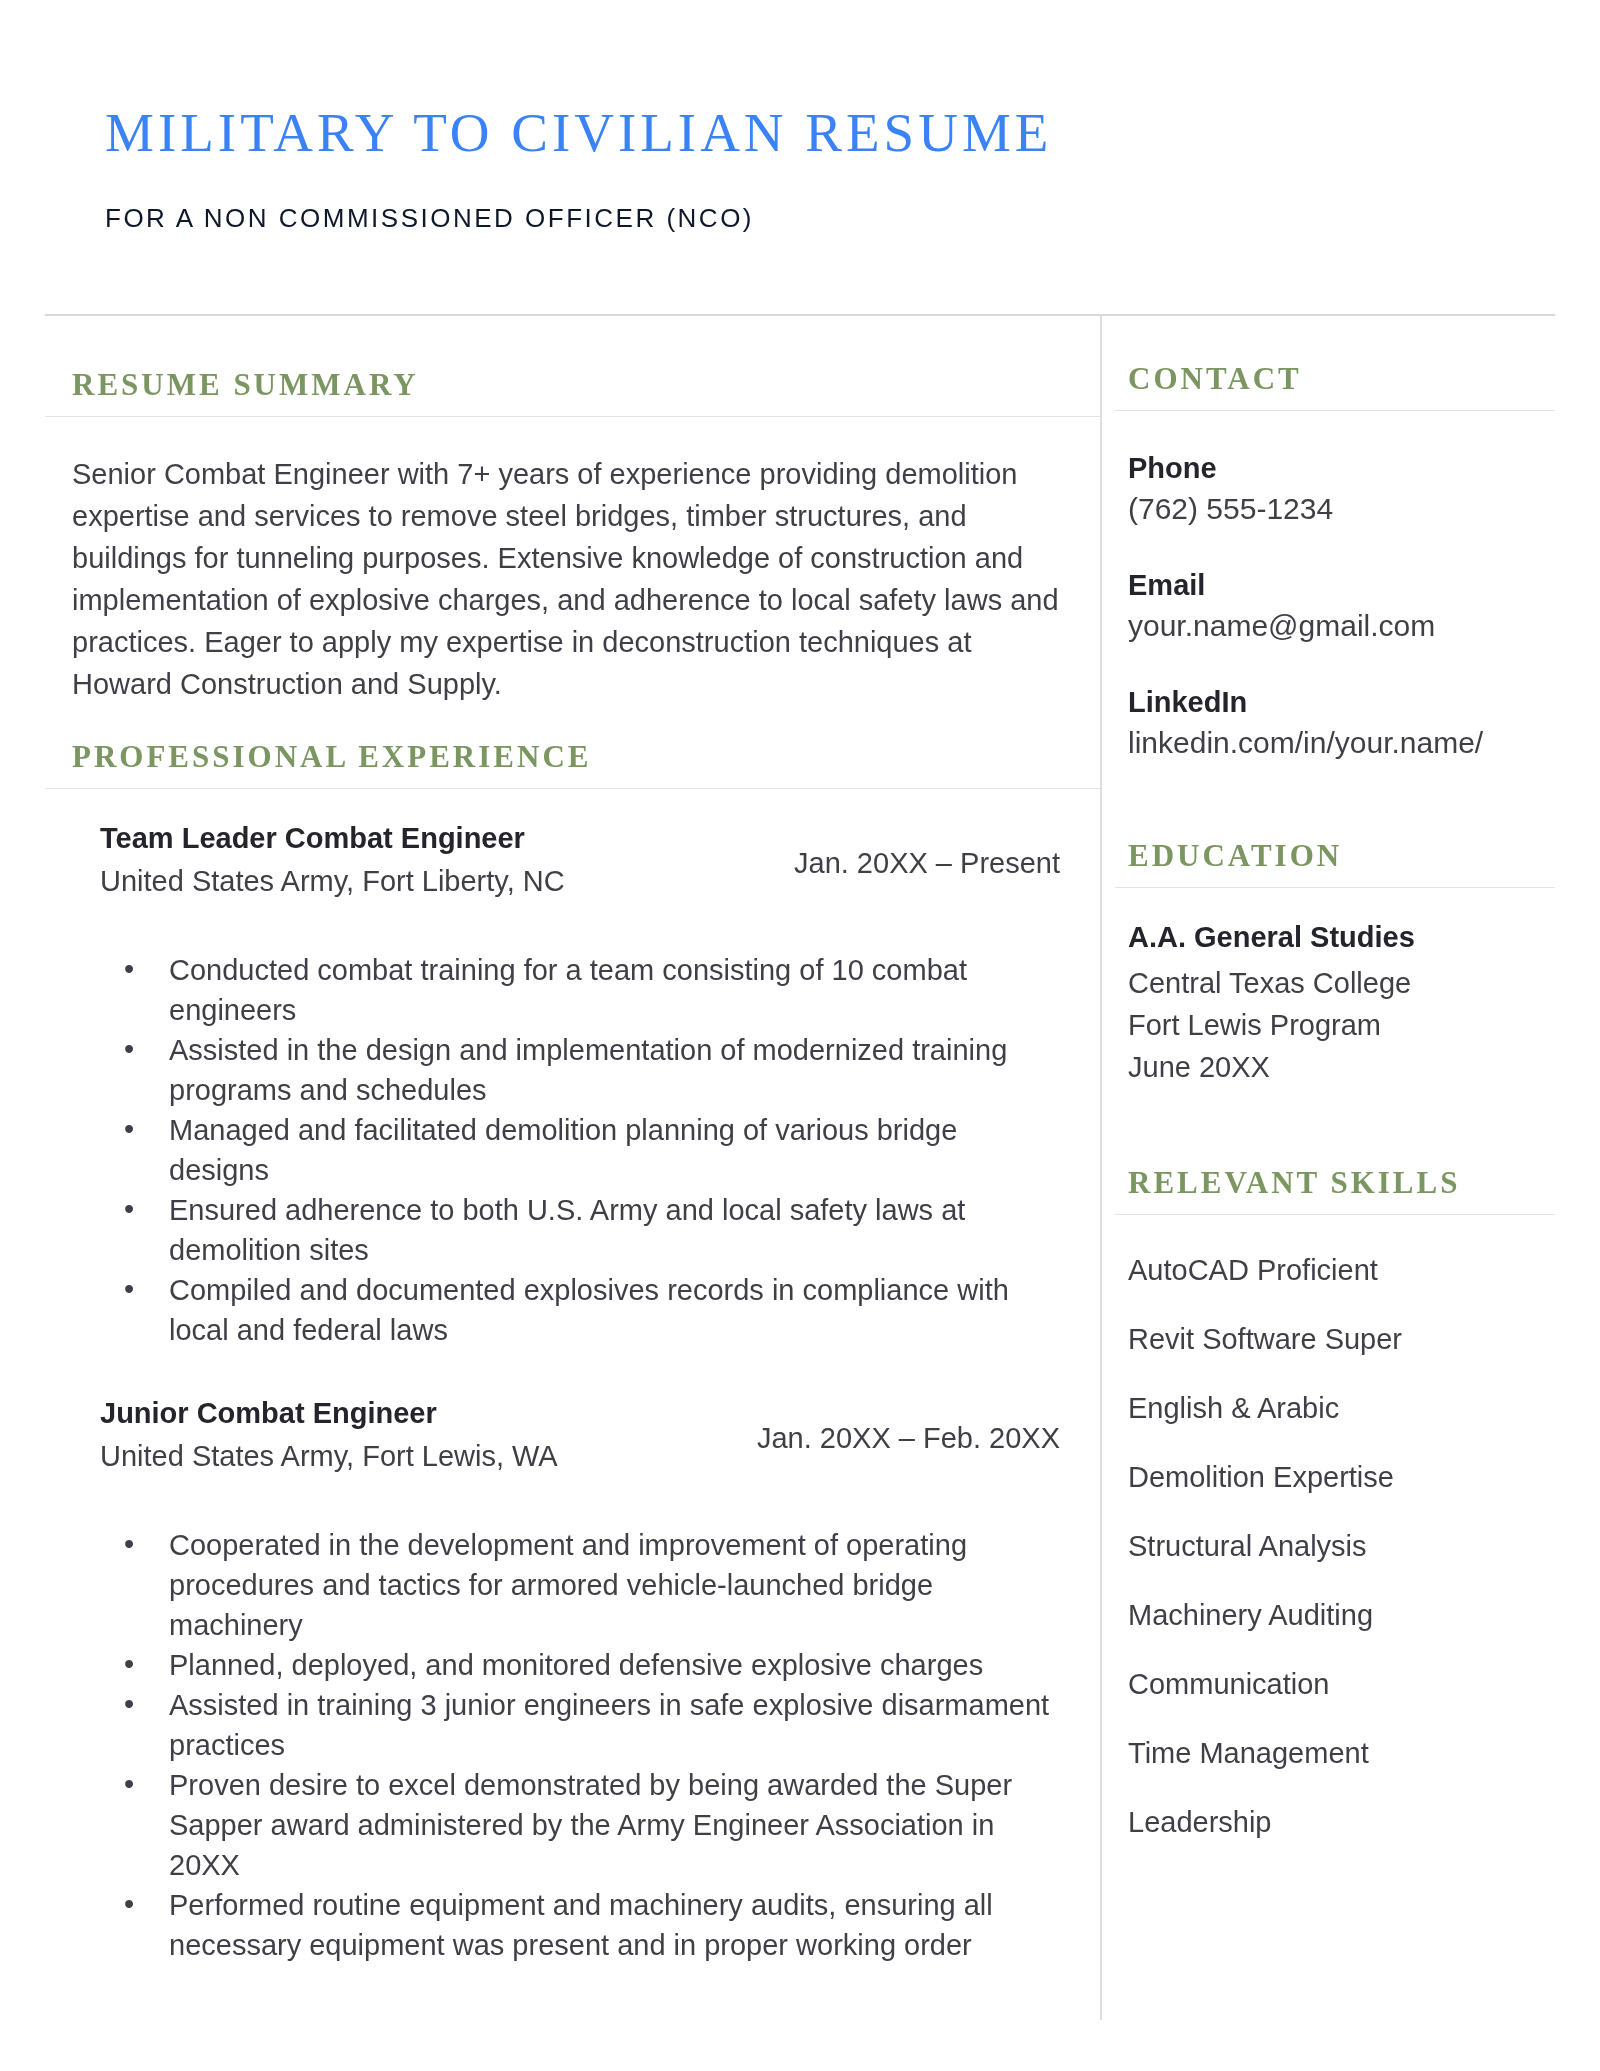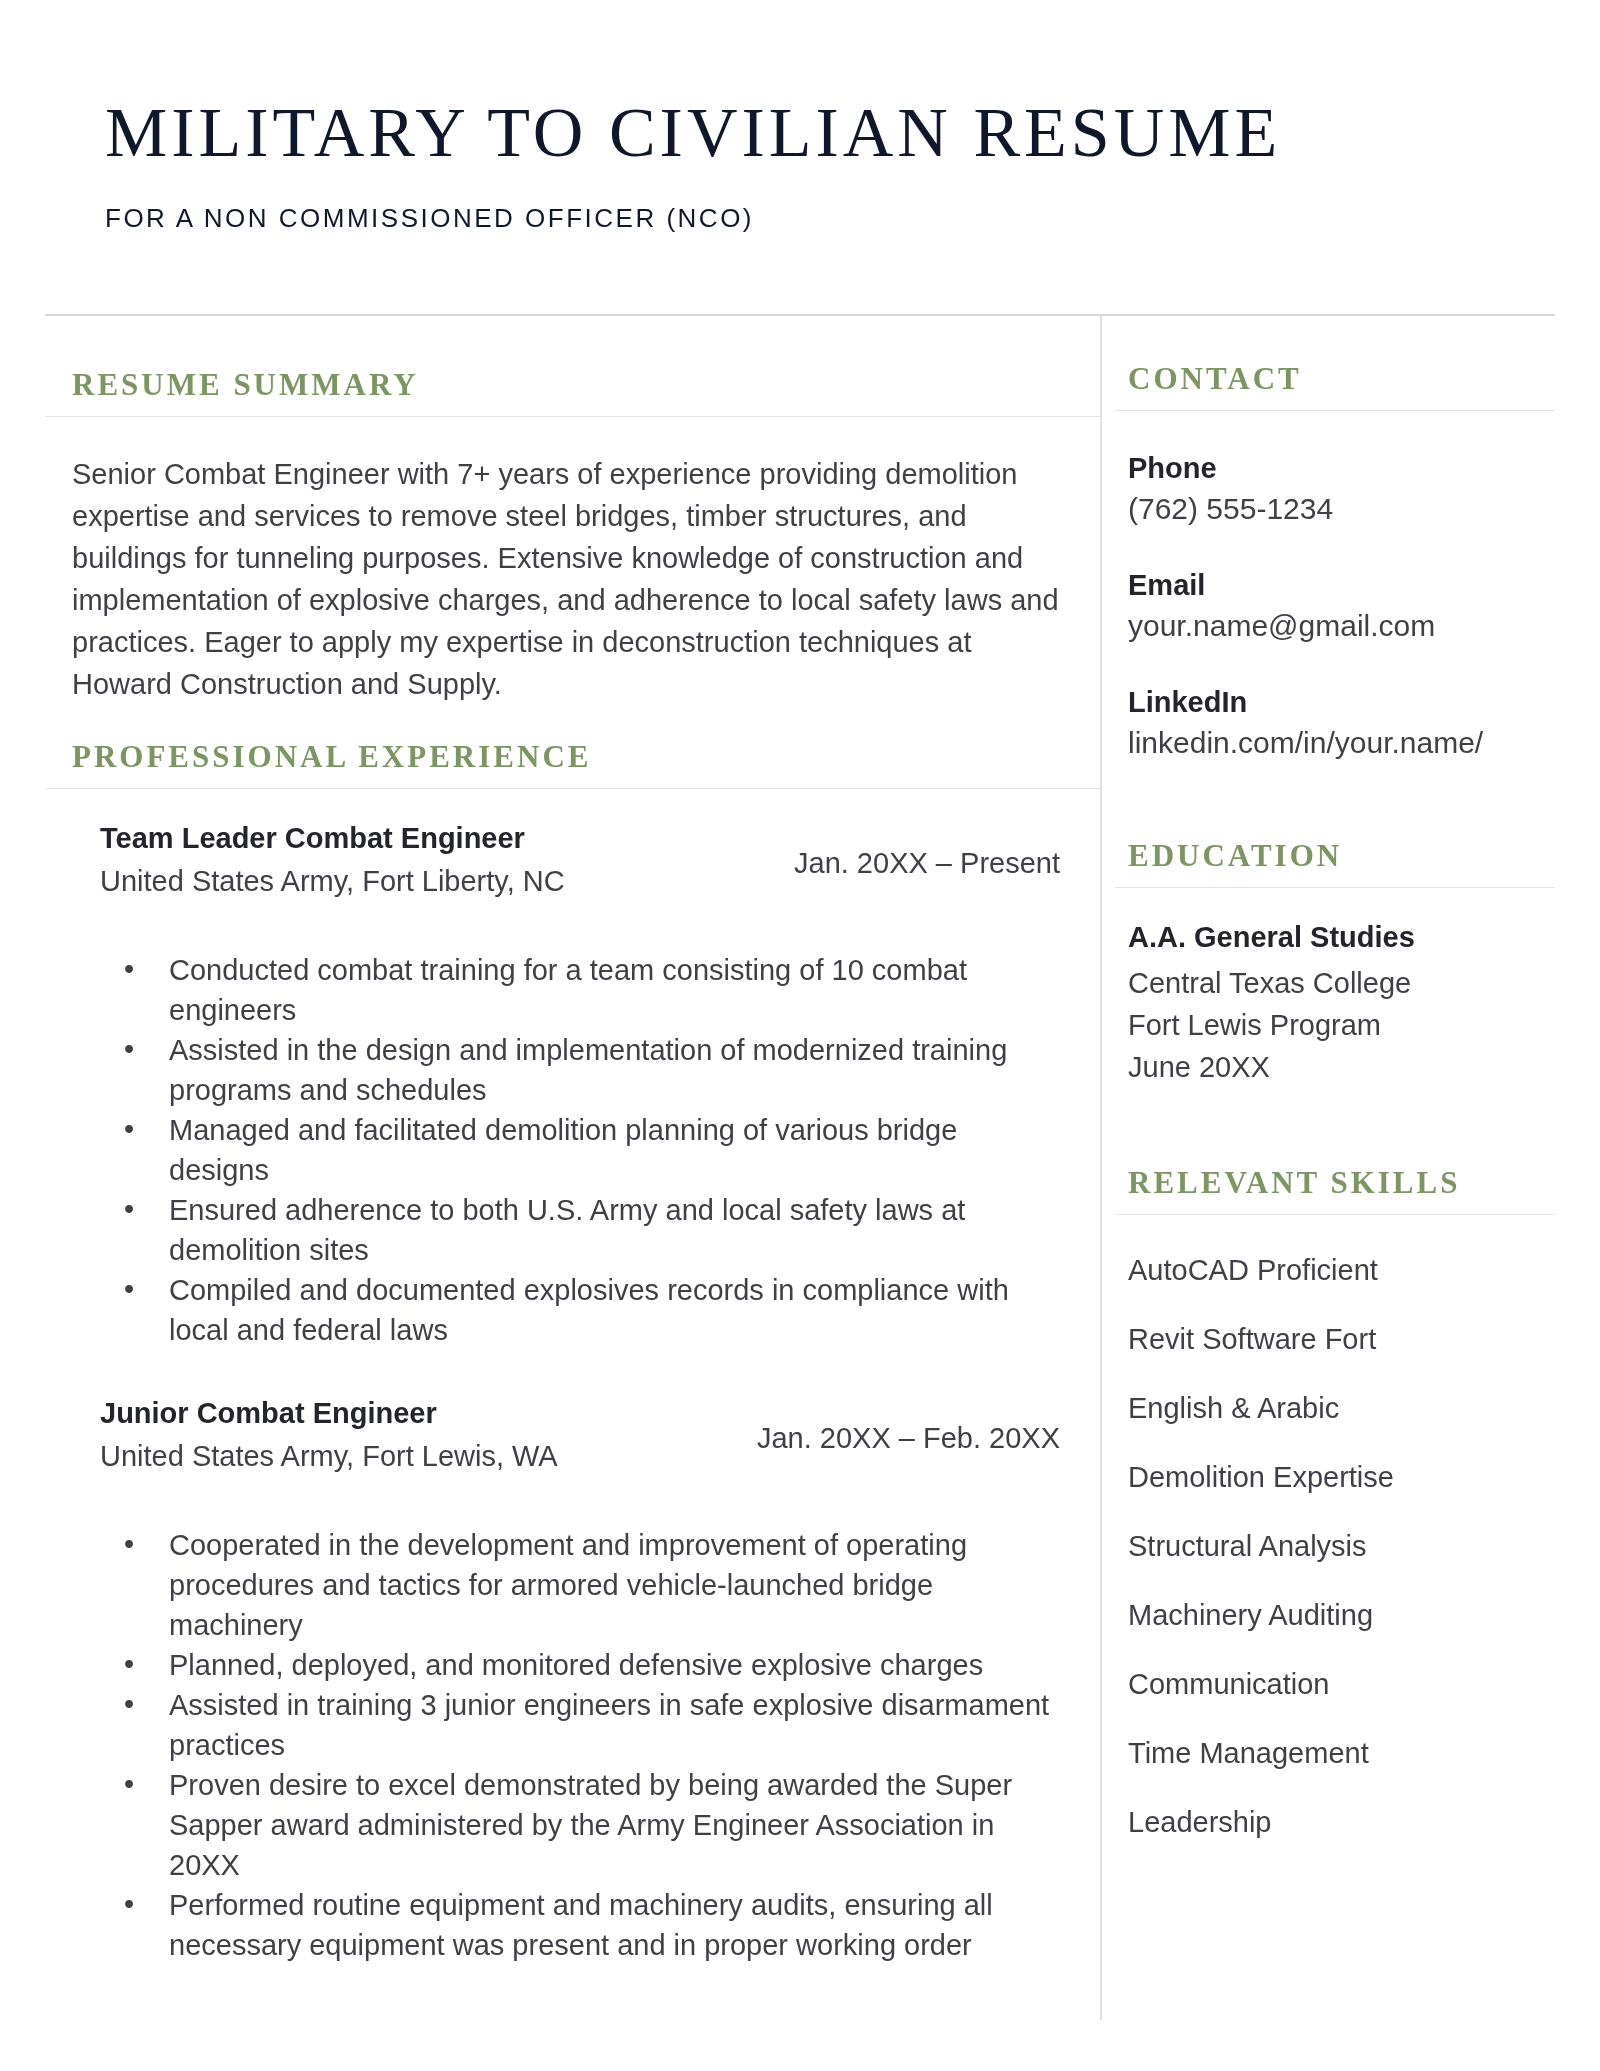--- a/index.html
+++ b/index.html
@@ -12,24 +12,24 @@
     font-family: "Liberation Sans", sans-serif;
     color: #3f3f47;
     overflow: hidden;
   }
   
   .header { padding: 96px 45px 0 105px; }
   .title {
     margin: 0;
     font-family: "Liberation Serif", serif;
     font-weight: 500;
-    font-size: 70px;
+    font-size: 55px;
     line-height: 74px;
     letter-spacing: 4px;
-    color: #0f172a;
+    color: #3b82f6;
   }
   .subtitle {
     margin-top: 34px;
     font-size: 26px;
     line-height: 28px;
     letter-spacing: 2.5px;
     color: #0f172a;
   }
   .top-divider {
     margin: 82px 45px 0 45px;
@@ -184,21 +184,21 @@
       <hr class="heading-divider">
       <div class="edu-degree">A.A. General Studies</div>
       <div class="edu-line first">Central Texas College</div>
       <div class="edu-line">Fort Lewis Program</div>
       <div class="edu-line">June 20XX</div>
 
       <h2 class="section-heading skills-heading">RELEVANT SKILLS</h2>
       <hr class="heading-divider">
       <ul class="skills-list">
         <li>AutoCAD Proficient</li>
-        <li>Revit Software Fort</li>
+        <li>Revit Software Super</li>
         <li>English &amp; Arabic</li>
         <li>Demolition Expertise</li>
         <li>Structural Analysis</li>
         <li>Machinery Auditing</li>
         <li>Communication</li>
         <li>Time Management</li>
         <li>Leadership</li>
       </ul>
 
     </div>

